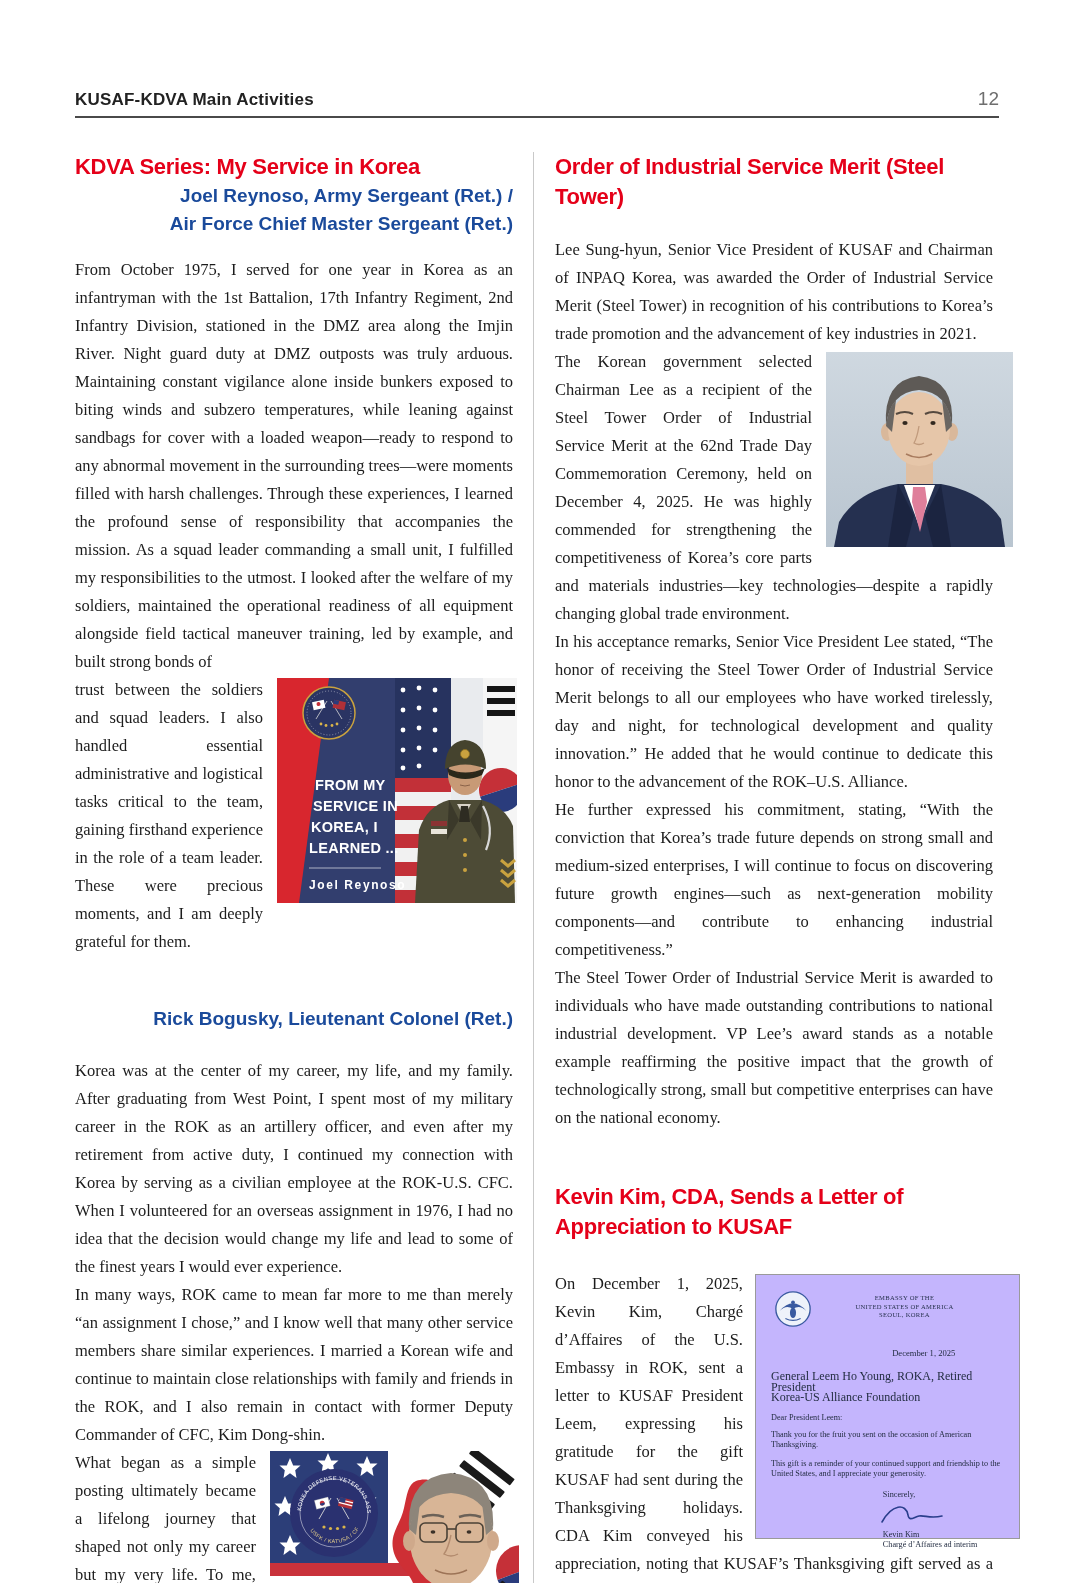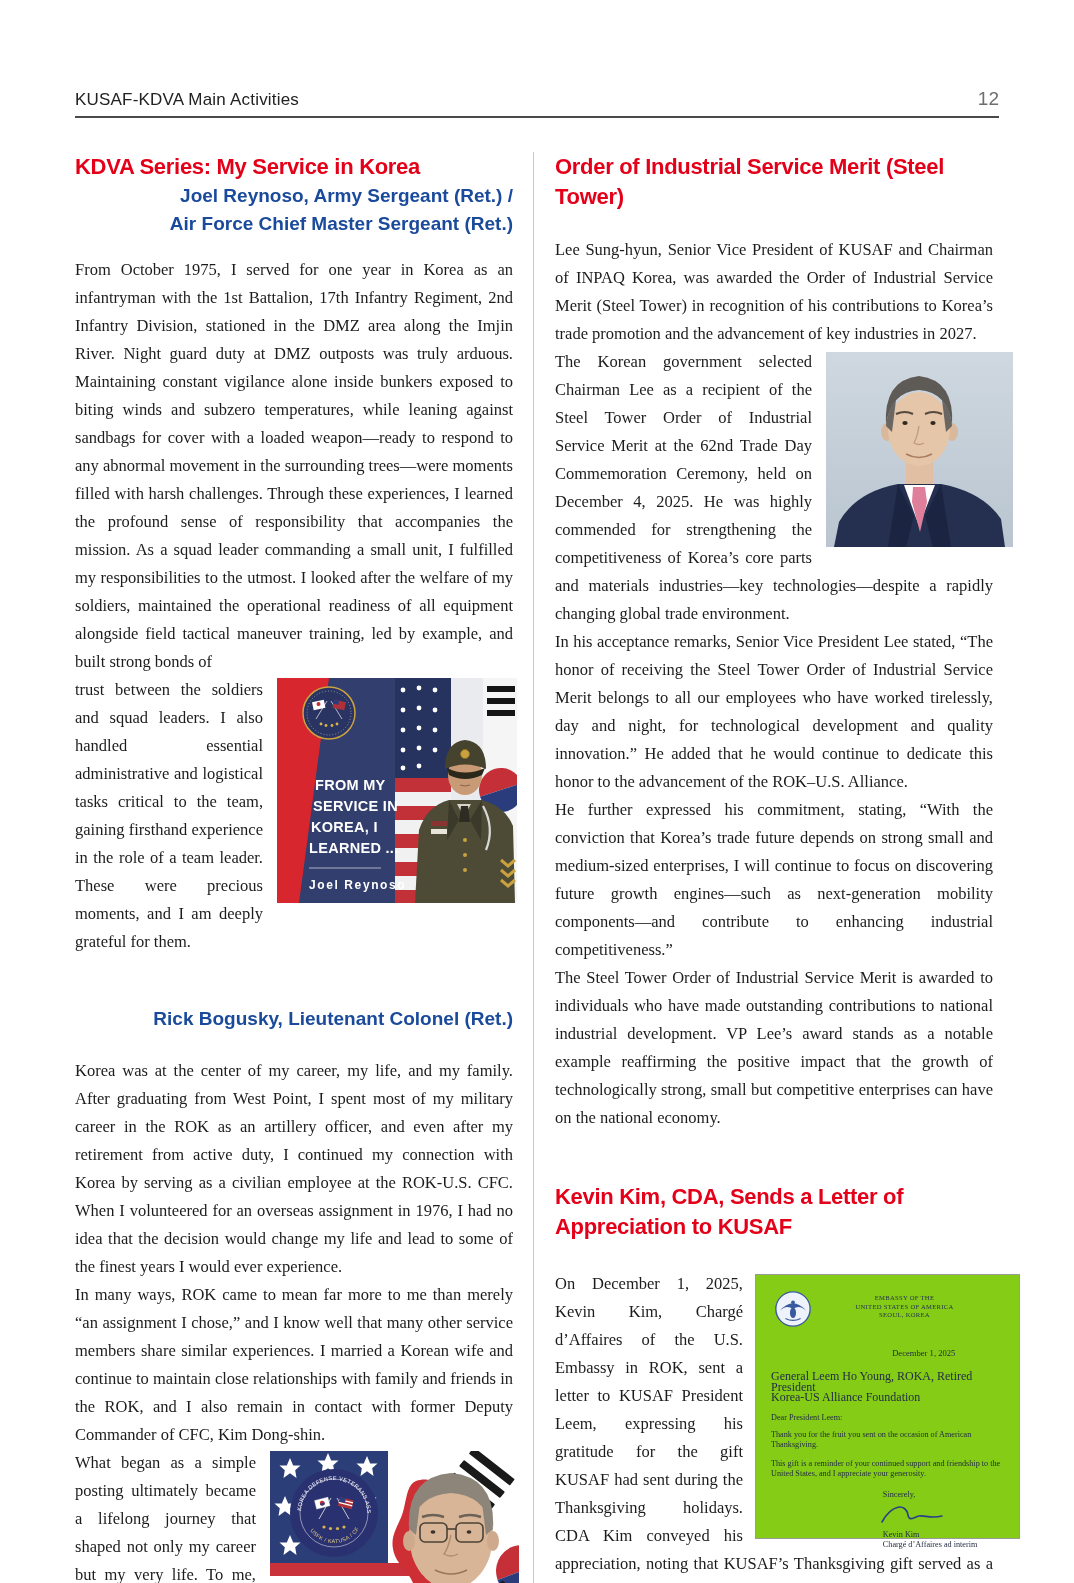--- a/index.html
+++ b/index.html
@@ -2,21 +2,21 @@
 <html style="--accent-red: #e50019; --accent-blue: #1a4a9b;"><head>
 <meta charset="utf-8">
 <style>
   * { margin:0; padding:0; box-sizing:border-box; }
   html,body { background:#fff; }
   body { width:1074px; height:1583px; font-family:"Liberation Sans",sans-serif; position:relative; overflow:hidden; }
   .page { width:1074px; height:1583px; padding:88px 75px 0 75px; overflow:hidden; }
 
   
   .hrow { display:flex; justify-content:space-between; align-items:flex-end; }
-  .section-title { font-size:17px; font-weight:normal; color:#222; letter-spacing:.2px;text-align:center; }
+  .section-title { font-size:17px; font-weight:bold; color:#222; letter-spacing:.2px;text-align:center; }
   .page-num { font-size:19px; color:#6e6e6e; font-weight:normal; }
   .hrule { border-bottom:2px solid #4a4a4a; margin-top:6px; }
 
   
   .cols { display:flex; margin-top:34px; }
   .col { width:438px; }
   .divider { width:1px; background:#c9c9c9; margin-left:20px; margin-right:21px; }
 
   h2.red { color:var(--accent-red,#e50019); font-size:22px; line-height:30px; font-weight:bold; letter-spacing:-.3px; }
   .blue { color:var(--accent-blue,#1a4a9b); font-size:19px; line-height:28px; font-weight:bold;text-align:right; }
@@ -29,21 +29,21 @@
   .mt54 { margin-top:50px; }
 
   .wrapblock::after { content:""; display:block; clear:both; }
   figure.poster1 { float:right; width:240px; height:279px; margin:2px -4px 6px 14px; }
   figure.poster2 { float:right; width:249px; height:240px; margin:2px -6px 6px 14px; }
   figure.portrait { float:right; width:187px; height:195px; margin:4px -20px 8px 14px; }
   figure svg { display:block; }
 
   
   figure.letter { float:right; width:265px; height:265px; margin:4px -27px 8px 12px;
-    background:#84cc16; border:1px solid #9a9a9a; padding:14px 15px 10px 15px; position:relative;
+    background:#c4b5fd; border:1px solid #9a9a9a; padding:14px 15px 10px 15px; position:relative;
     font-family:"Liberation Serif","DejaVu Serif",serif; color:#232d42; }
   .l-head { position:relative; min-height:44px; }
   .l-seal { position:absolute; left:2px; top:0; }
   .l-org { text-align:center; padding-left:34px; padding-top:5px; font-size:6.6px; line-height:8.5px; letter-spacing:.3px; color:#27324e; }
   .l-date { margin-top:15px; margin-left:52%; font-size:8.6px; }
   .l-addr { margin-top:13px; font-size:12px; line-height:10.5px; }
   .l-sal { margin-top:10px; font-size:8.2px; }
   .l-body { margin-top:8px; font-size:8.2px; line-height:10.5px; }
   .l-close { margin-top:10px; margin-left:48%; font-size:8.2px; }
   .l-sig { margin-left:45%; margin-top:2px; display:block; }
@@ -297,21 +297,21 @@
       </div>
     </section>
 
     <div class="divider"></div>
 
     <section class="col">
       <h2 class="red">
         <span style="display:block">Order of Industrial Service Merit (Steel Tower)</span>
       </h2>
 
-      <p class="body mt26">Lee Sung-hyun, Senior Vice President of KUSAF and Chairman of INPAQ Korea, was awarded the Order of Industrial Service Merit (Steel Tower) in recognition of his contributions to Korea’s trade promotion and the advancement of key industries in 2027.</p>
+      <p class="body mt26">Lee Sung-hyun, Senior Vice President of KUSAF and Chairman of INPAQ Korea, was awarded the Order of Industrial Service Merit (Steel Tower) in recognition of his contributions to Korea’s trade promotion and the advancement of key industries in 2021.</p>
 
       <div class="wrapblock">
         <figure class="portrait">
           <svg viewBox="0 0 187 195" width="187" height="195">
             <defs>
               <linearGradient id="pbg" x1="0" y1="0" x2="0" y2="1">
                 <stop offset="0" stop-color="#cfd8e0"></stop>
                   <stop offset="1" stop-color="#b9c5d0"></stop>
               </linearGradient>
             </defs>

